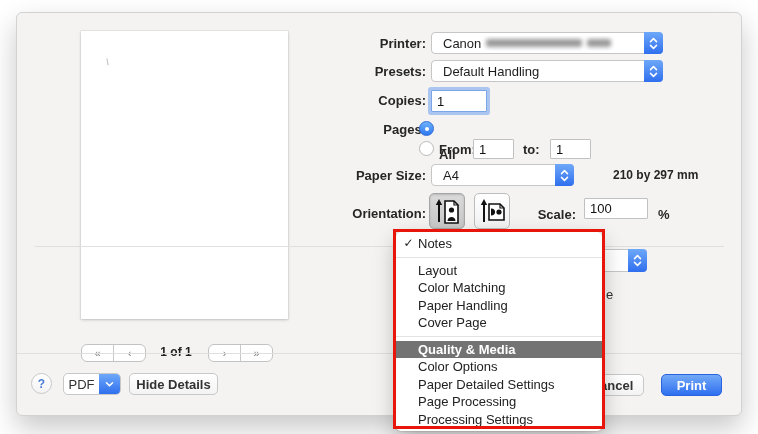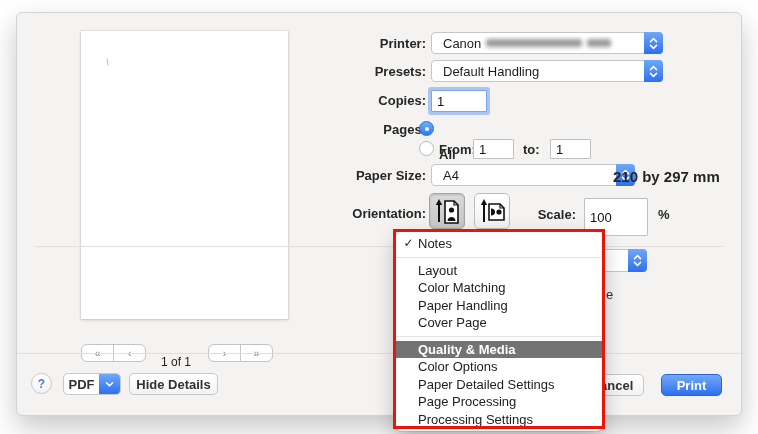--- a/index.html
+++ b/index.html
@@ -15,21 +15,21 @@
     box-shadow:0 1px 3px rgba(0,0,0,.18),0 0 0 1px rgba(0,0,0,.04);}
   .page-mark{position:absolute;left:26px;top:27px;width:3px;height:7px;
     border-left:1px solid #bdbdbd;transform:rotate(-12deg);}
 
   .pager-group{position:absolute;top:331px;height:16px;display:flex;background:#fff;
     border:1px solid #c3c3c3;border-radius:6px;overflow:hidden;}
   .pager-cell{width:31px;display:flex;align-items:center;justify-content:center;
     color:#7e7e7e;font-size:11px;line-height:1;}
   .pager-cell + .pager-cell{border-left:1px solid #c9c9c9;}
   .page-indicator{position:absolute;left:143px;top:332px;width:64px;text-align:center;
-    font-size:12px;font-weight:400;color:#1f1f1f;margin-top:10px;}
+    font-size:12px;font-weight:700;color:#1f1f1f;}
 
   
   .flabel{position:absolute;left:320px;width:105px;text-align:right;
     font-size:13px;font-weight:700;color:#262626;}
   .small-label{position:absolute;font-size:13px;font-weight:700;color:#262626;}
 
   .popup{position:absolute;height:22px;background:#fff;border:1px solid #c6c6c6;border-radius:4px;
     display:flex;align-items:center;font-size:13px;color:#1d1d1d;box-sizing:border-box;}
   .popup .val{padding-left:11px;flex:1;white-space:nowrap;overflow:hidden;display:flex;align-items:center;gap:5px;}
   .popup .cap{width:19px;align-self:stretch;margin:-1px -1px -1px 0;border-radius:0 4px 4px 0;
@@ -58,21 +58,21 @@
   .btn{position:absolute;height:22px;box-sizing:border-box;border:1px solid #c8c8c8;border-radius:5px;
     background:linear-gradient(#ffffff,#f3f3f3);display:flex;align-items:center;justify-content:center;
     font-size:13px;font-weight:700;color:#333;}
   .btn.primary{background:linear-gradient(#73aaf7,#2e6ff0);border-color:#2a63dd;color:#fff;}
   .help-btn{position:absolute;left:30px;top:372px;width:21px;height:21px;border-radius:50%;box-sizing:border-box;
     border:1px solid #c8c8c8;background:linear-gradient(#fff,#f3f3f3);display:flex;align-items:center;justify-content:center;
     font-size:12px;font-weight:700;color:#4a7dd3;}
   .pdf-btn{position:absolute;left:62px;top:372px;width:58px;height:22px;box-sizing:border-box;
     border:1px solid #c8c8c8;border-radius:5px;background:#fff;display:flex;overflow:hidden;}
   .pdf-btn .pdf-text{flex:1;display:flex;align-items:center;justify-content:center;
-    font-size:13px;font-weight:700;color:#333;}
+    font-size:13px;font-weight:400;color:#333;}
   .pdf-btn .pdf-cap{width:21px;background:linear-gradient(#6ea8f9,#2f6fee);
     display:flex;align-items:center;justify-content:center;}
 
   
   .menu{position:absolute;left:396px;top:232px;width:206px;z-index:10;background:#fff;border-radius:5px;
     padding:3px 0;box-shadow:0 8px 22px rgba(0,0,0,.28),0 0 0 1px rgba(0,0,0,.07);}
   .menu-item{height:17.5px;line-height:17.5px;font-size:13px;color:#222;
     padding-left:22px;position:relative;white-space:nowrap;}
   .menu-item .check{position:absolute;left:5px;top:0;width:15px;text-align:center;font-size:12px;}
   .menu-item.highlighted{background:#737373;color:#fff;font-weight:bold;}
@@ -136,29 +136,29 @@
     <div class="flabel" style="top:109px;left:304px;">Pages:</div>
     <div class="radio on" style="left:402px;top:108px;"></div>
     <div class="radio-label" style="left:422px;top:116px;margin-top:18px;">All</div>
     <div class="radio off" style="left:402px;top:128px;"></div>
     <div class="radio-label" style="left:422px;top:129px;">From:</div>
     <input class="textfield" readonly="" style="left: 456px; top: 126px; width: 41px; height: 20px;" value="1">
     <div class="radio-label" style="left:506px;top:129px;">to:</div>
     <input class="textfield" readonly="" style="left: 533px; top: 126px; width: 41px; height: 20px;" value="1">
 
     <div class="flabel" style="top:155px;left:304px;">Paper Size:</div>
-    <div class="popup" style="left:414px;top:151px;width:204px;">
+    <div class="popup" style="left:414px;top:151px;width:143px;">
       <span class="val">A4</span>
       <span class="cap">
         <svg width="9" height="13" viewBox="0 0 9 13">
             <path d="M1.5 4.6 L4.5 1.6 L7.5 4.6 M1.5 8.4 L4.5 11.4 L7.5 8.4" stroke="#fff" fill="none" stroke-width="1.5" stroke-linecap="round" stroke-linejoin="round"></path>
           </svg>
       </span>
     </div>
-    <div class="small-label" style="left:596px;top:155px;font-size:15px;">210 by 297 mm</div>
+    <div class="small-label" style="left:596px;top:155px;font-size:12px;">210 by 297 mm</div>
 
     <div class="flabel" style="top:193px;left:304px;">Orientation:</div>
     <div class="orient-btn selected" style="left:412px;top:180px;">
       <svg width="26" height="28" viewBox="0 0 26 28">
         <path d="M5 25 L5 7" stroke="#111" stroke-width="2"></path>
         <path d="M5 2 L1.8 8 L8.2 8 Z" fill="#111"></path>
         <path d="M11 4 L20 4 L24 8 L24 26 L11 26 Z" fill="#fff" stroke="#111" stroke-width="1.6"></path>
         <path d="M20 4 L20 8 L24 8" fill="none" stroke="#111" stroke-width="1.2"></path>
         <circle cx="17.5" cy="13" r="2.6" fill="#111"></circle>
         <path d="M13.5 24 C13.5 18.5 21.5 18.5 21.5 24 Z" fill="#111"></path>
@@ -168,21 +168,21 @@
       <svg width="26" height="28" viewBox="0 0 26 28">
         <path d="M5 25 L5 7" stroke="#111" stroke-width="2"></path>
         <path d="M5 2 L1.8 8 L8.2 8 Z" fill="#111"></path>
         <path d="M10 7 L21 7 L25 11 L25 23 L10 23 Z" fill="#fff" stroke="#111" stroke-width="1.6"></path>
         <path d="M21 7 L21 11 L25 11" fill="none" stroke="#111" stroke-width="1.2"></path>
         <circle cx="20" cy="15" r="2.6" fill="#111"></circle>
         <path d="M12 11.5 C17.5 11.5 17.5 18.5 12 18.5 Z" fill="#111"></path>
       </svg>
     </div>
     <div class="small-label" style="left:494px;top:194px;width:65px;text-align:right;">Scale:</div>
-    <input class="textfield" readonly="" style="left: 567px; top: 185px; width: 64px; height: 38px;" value="100">
+    <input class="textfield" readonly="" style="left: 567px; top: 185px; width: 64px; height: 21px;" value="100">
     <div class="small-label" style="left:641px;top:194px;">%</div>
 
     <div class="hsep" style="left:18px;top:233px;width:689px;"></div>
     <div class="hsep" style="left:0;top:340px;width:724px;"></div>
 
     <div class="popup pane-popup" style="height:23px;">
       <span class="val"></span>
       <span class="cap">
         <svg width="9" height="13" viewBox="0 0 9 13">
             <path d="M1.5 4.6 L4.5 1.6 L7.5 4.6 M1.5 8.4 L4.5 11.4 L7.5 8.4" stroke="#fff" fill="none" stroke-width="1.5" stroke-linecap="round" stroke-linejoin="round"></path>

